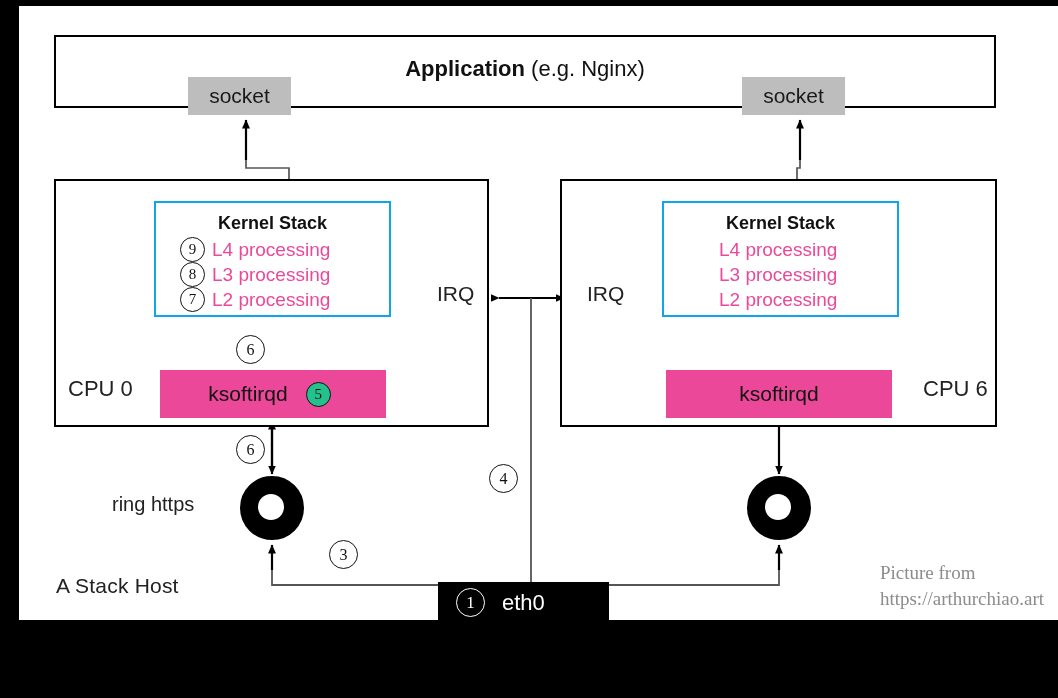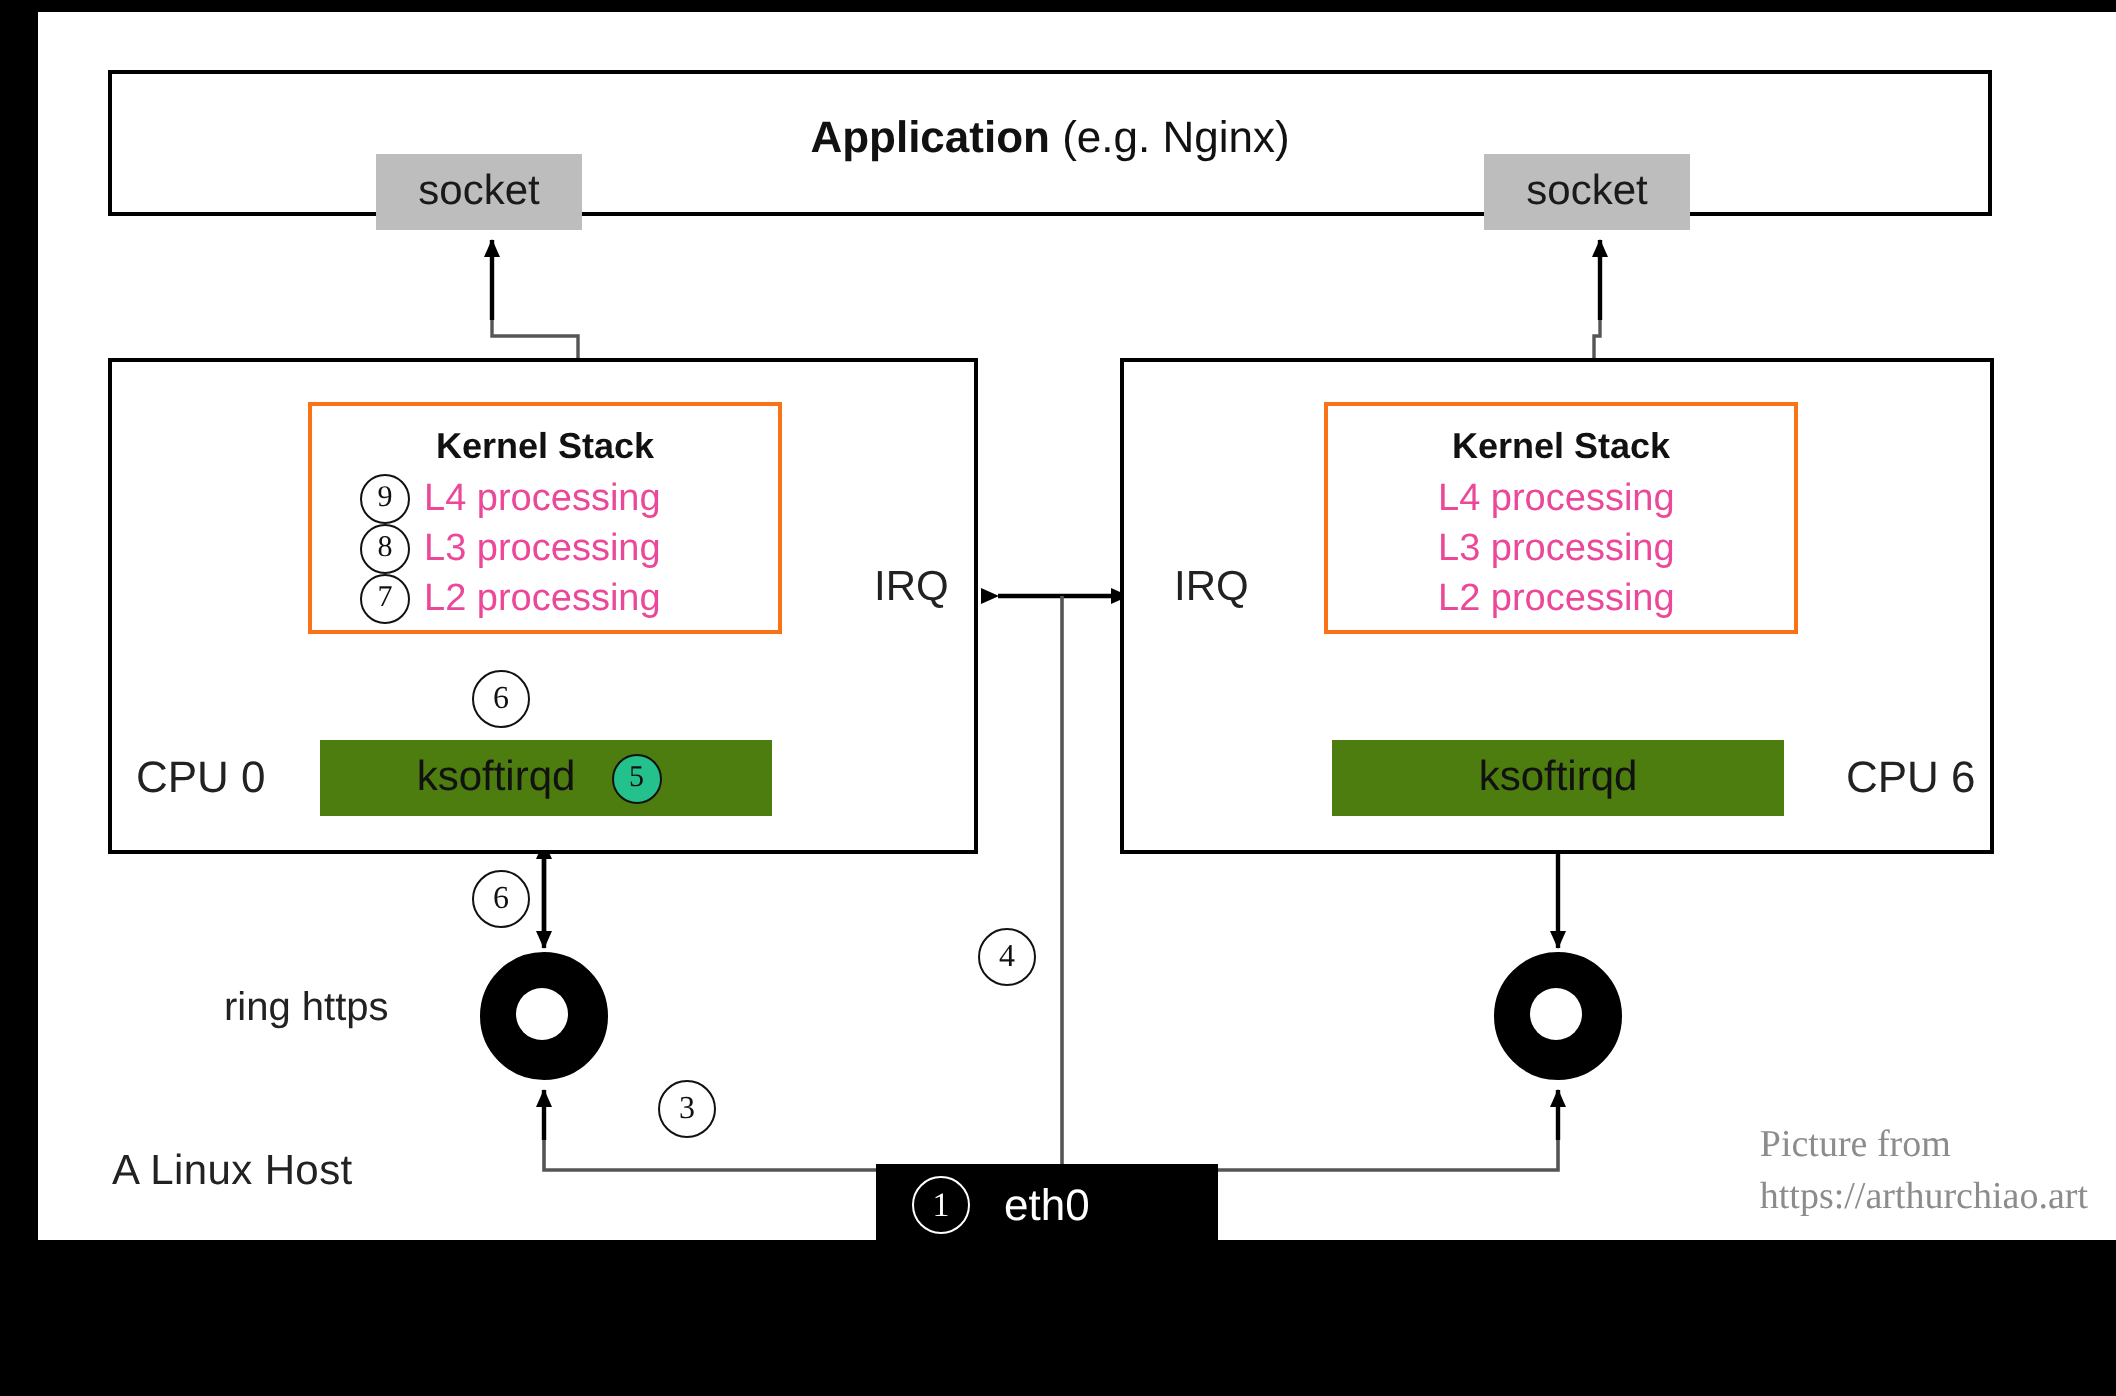--- a/index.html
+++ b/index.html
@@ -37,42 +37,42 @@
   .cpu-box{position:absolute;top:179px;height:248px;border:2px solid #000;
            box-sizing:border-box;background:#fff;}
   .cpu-box.left{left:42px;width:435px;}
   .cpu-box.right{left:548px;width:437px;}
   .cpu-label{position:absolute;top:376px;font-size:22px;color:#222;}
   .cpu-label.left{left:56px;}
   .cpu-label.right{left:911px;}
 
   
   .kstack{position:absolute;top:201px;width:237px;height:116px;
-          border:2px solid #f97316;box-sizing:border-box;background:#fff;}
+          border:2px solid #0ea5e9;box-sizing:border-box;background:#fff;}
   .kstack.left{left:142px;}
   .kstack.right{left:650px;}
   .kstack .title{text-align:center;font-weight:bold;font-size:18px;color:#111;
                  margin-top:10px;}
   .kstack .rows{margin-top:3px;}
   .krow{display:flex;align-items:center;height:25px;padding-left:24px;}
   .krow .lbl{font-size:19px;color:#ec4899;}
   .krow.noNum{padding-left:55px;}
 
   
   .num{width:23px;height:23px;border:1.6px solid #111;border-radius:50%;
        display:inline-flex;align-items:center;justify-content:center;
        font-size:15px;color:#111;margin-right:7px;flex:none;background:#fff;
        font-family:"Liberation Serif","DejaVu Serif",serif;}
   .num.standalone{position:absolute;width:27px;height:27px;font-size:16px;}
   .num.onGreen{background:#25c18c;}
   .num.inverted{border-color:#fff;color:#fff;background:#000;
                 width:27px;height:27px;font-size:17px;}
 
   
-  .ksoft{position:absolute;top:370px;height:38px;background:#4d7c0f;
+  .ksoft{position:absolute;top:370px;height:48px;background:#ec4899;
          display:flex;align-items:center;justify-content:center;
          font-size:21px;color:#111;}
   .ksoft.left{left:148px;width:226px;}
   .ksoft.right{left:654px;width:226px;}
   .ksoft .inner{display:flex;align-items:center;gap:18px;}
 
   
   .ring{position:absolute;width:64px;height:64px;border-radius:50%;
         background:#000;box-sizing:border-box;border:19px solid #000;}
   .ring .hole{width:26px;height:26px;background:#fff;border-radius:50%;
@@ -226,19 +226,19 @@
   <span class="num standalone" style="left:224px;top:335px;">6</span>
   <span class="num standalone" style="left:224px;top:435px;">6</span>
   <span class="num standalone" style="left:317px;top:540px;">3</span>
   <span class="num standalone" style="left:477px;top:464px;">4</span>
 
   <div class="eth0">
     <span class="num inverted">1</span>
     <span class="t">eth0</span>
   </div>
 
-  <div class="host-label">A Linux Host</div>
+  <div class="host-label">A Stack Host</div>
   <div class="credit">
     <div>Picture from</div>
     <div>https://arthurchiao.art</div>
   </div>
 
 </div>
 
 </body></html>

